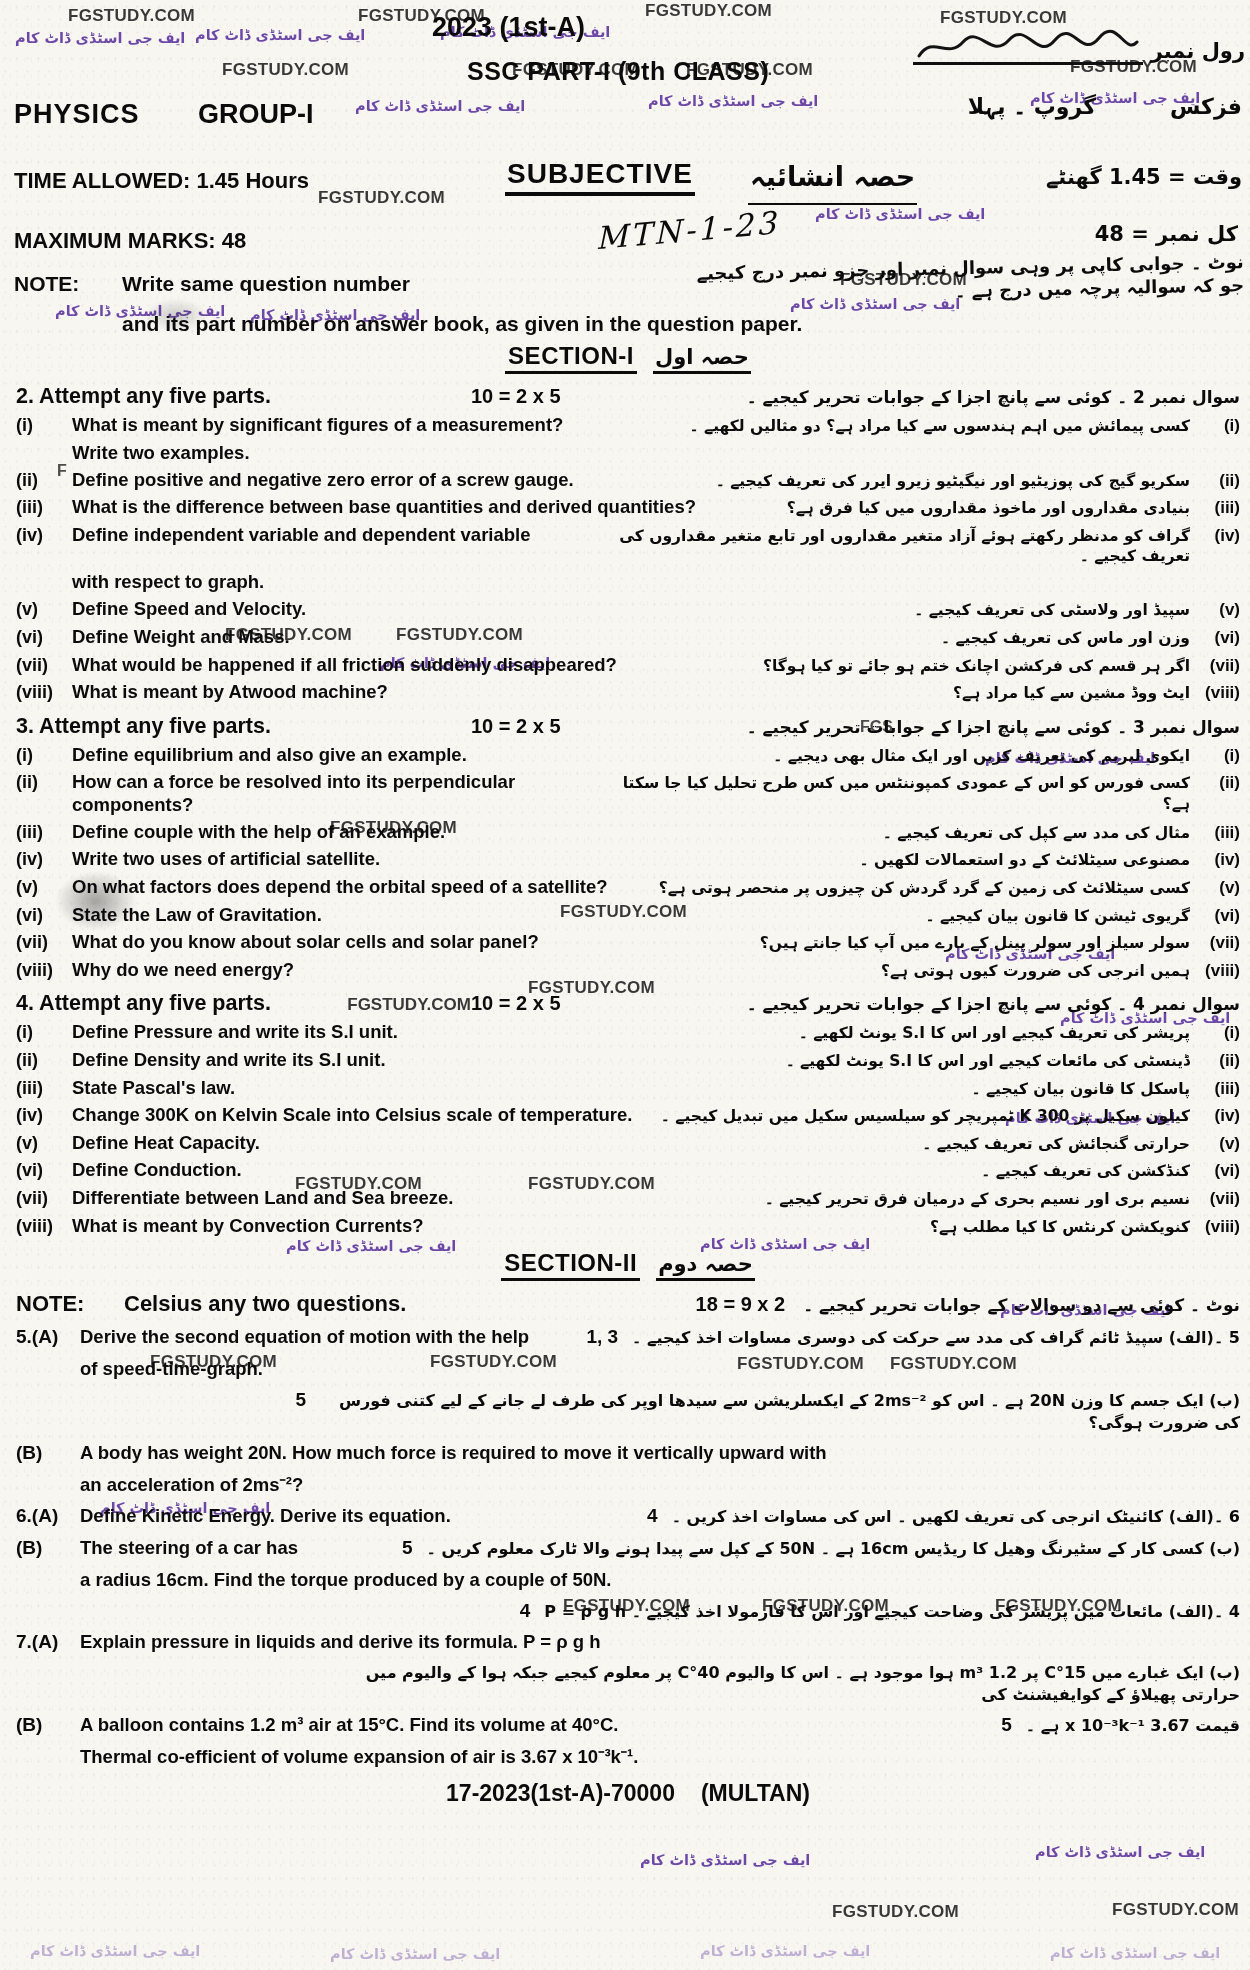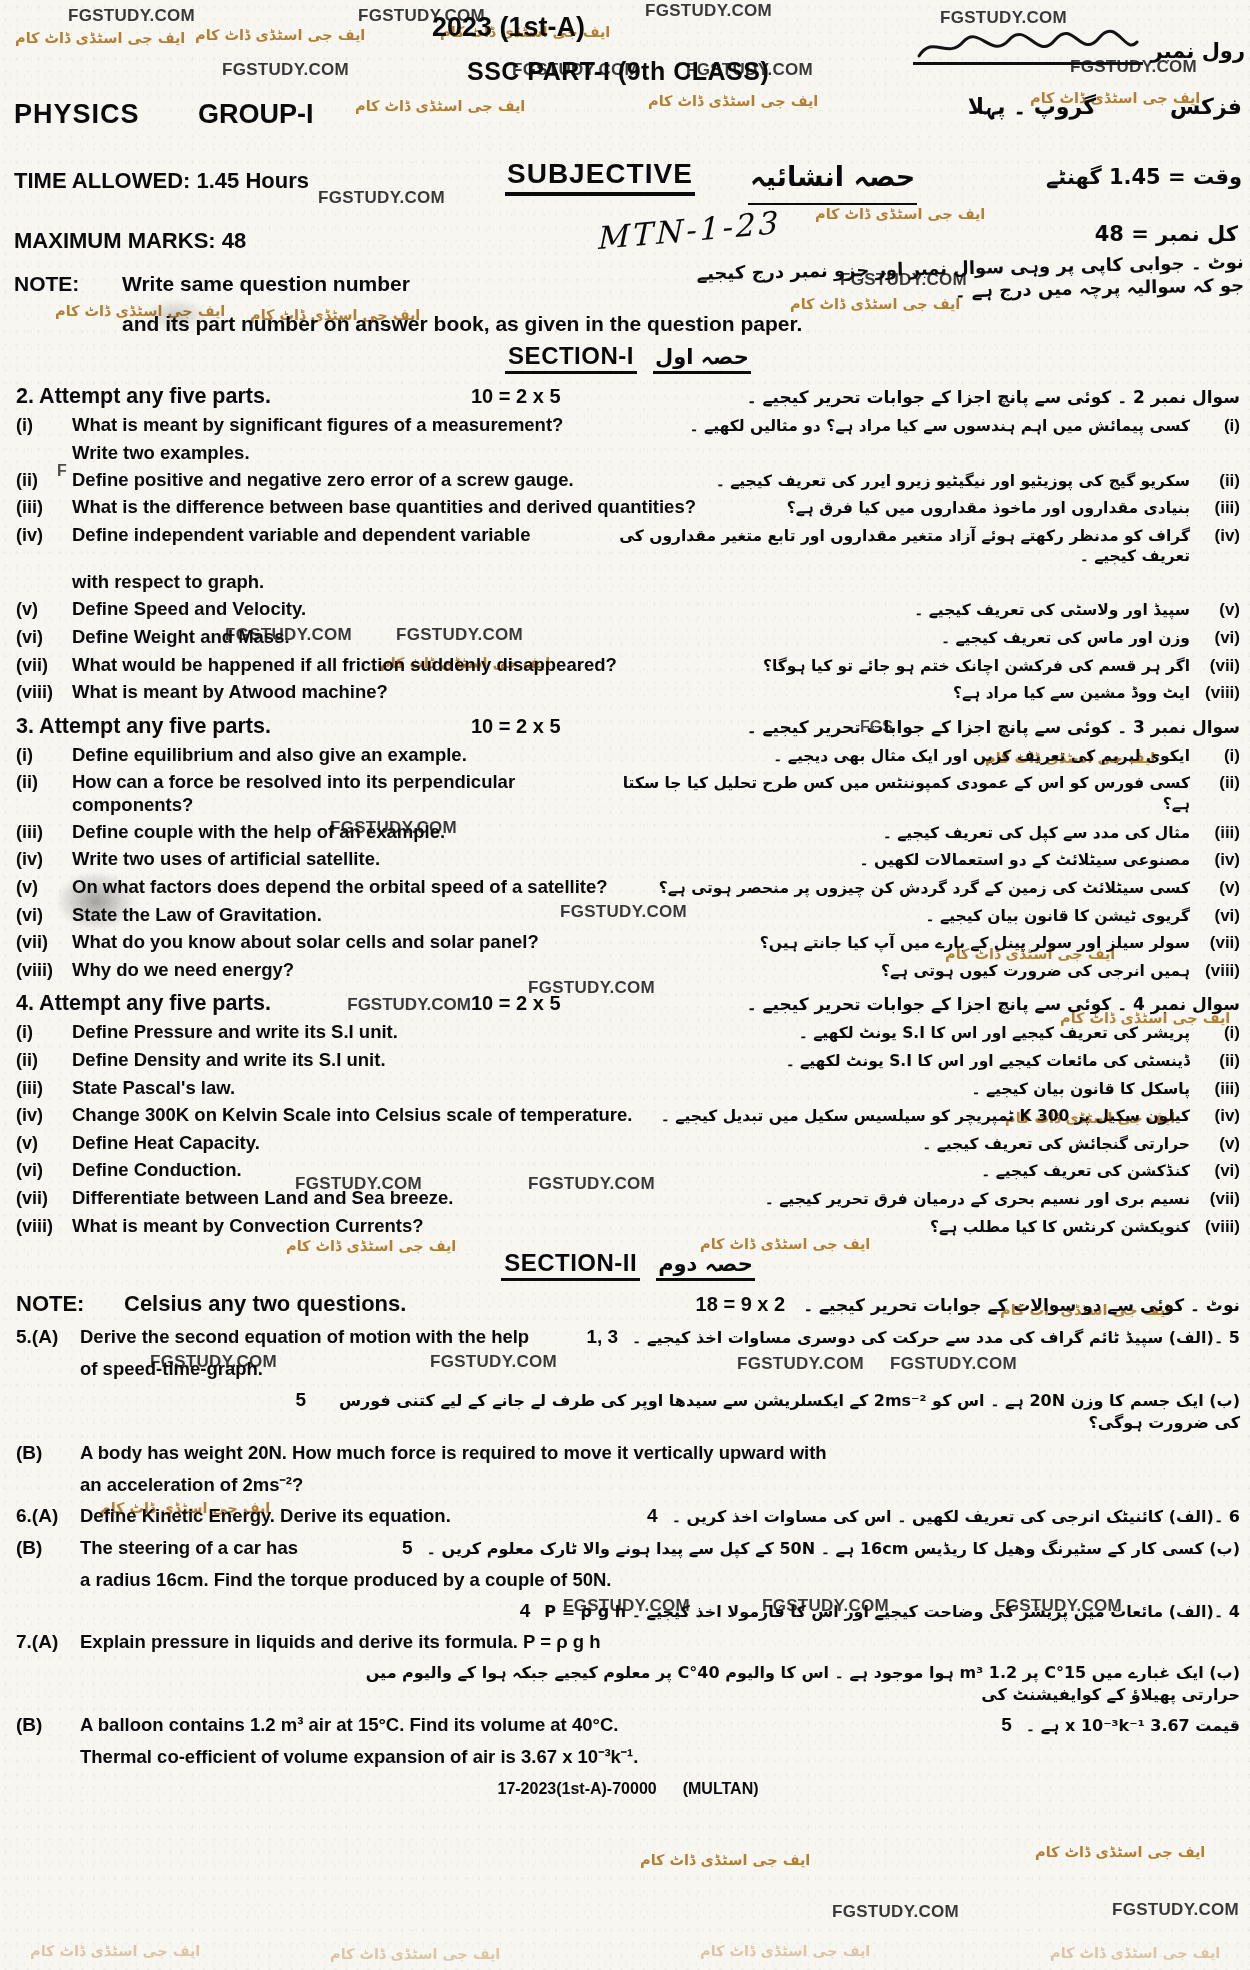--- a/index.html
+++ b/index.html
@@ -12,21 +12,21 @@
     background-size:11px 13px,7px 17px;
     color:#0b0b0b;
     font-family:"Liberation Sans",sans-serif;
   }
   .page{position:absolute;inset:0;}
   .ur{direction:rtl;font-family:"DejaVu Sans",sans-serif;}
 
   
   #overlays{position:absolute;inset:0;z-index:0;}
   .wm{position:absolute;font-weight:700;font-size:17px;color:#181818;opacity:.85;letter-spacing:.3px;white-space:nowrap;}
-  .uwm{position:absolute;direction:rtl;font-family:"DejaVu Sans",sans-serif;font-weight:700;font-size:14.5px;color:#a16207;opacity:.8;white-space:nowrap;}
+  .uwm{position:absolute;direction:rtl;font-family:"DejaVu Sans",sans-serif;font-weight:700;font-size:14.5px;color:#4c1d95;opacity:.8;white-space:nowrap;}
   .uwm.f2{opacity:.32;filter:blur(.4px);}
   .frag{position:absolute;font-weight:700;font-size:16px;color:#222;opacity:.8;}
   .smudge{position:absolute;background:radial-gradient(closest-side,rgba(25,25,25,.38),rgba(25,25,25,0) 72%);filter:blur(1px);border-radius:50%;z-index:0;}
   .sm1{left:40px;top:860px;width:112px;height:82px;}
   .sm2{left:132px;top:292px;width:88px;height:46px;opacity:.5;}
 
   
   .hdr{position:relative;height:342px;z-index:1;}
   .year{position:absolute;left:432px;top:12px;font-size:27px;font-weight:700;}
   .rollwrap{position:absolute;right:5px;top:22px;display:flex;align-items:flex-end;gap:8px;}
@@ -76,21 +76,21 @@
   .s2nm{font-size:20px;font-weight:700;margin:0 18px;}
   .s2nur{font-size:17px;font-weight:700;max-width:520px;line-height:1.3;}
 
   .s2row{display:flex;align-items:baseline;margin:8px 0;line-height:1.25;}
   .s2num{flex:0 0 64px;font-size:19px;font-weight:700;}
   .s2en{font-size:18.5px;font-weight:700;}
   .s2fill{flex:1 1 0;min-width:6px;}
   .s2mk{font-size:19px;font-weight:700;margin:0 14px;}
   .s2ur{font-size:16px;font-weight:700;text-align:right;max-width:920px;line-height:1.35;}
 
-  .footer{display:flex;justify-content:center;gap:26px;margin-top:12px;font-size:16px;font-weight:700;}
+  .footer{display:flex;justify-content:center;gap:26px;margin-top:12px;font-size:23px;font-weight:700;}
 </style>
 </head>
 <body>
 
 <div class="page">
   <div id="overlays">
       <span class="wm" style="left: 68px; top: 6px;">FGSTUDY.COM</span>
       <span class="wm" style="left: 358px; top: 6px;">FGSTUDY.COM</span>
       <span class="wm" style="left: 645px; top: 1px;">FGSTUDY.COM</span>
       <span class="wm" style="left: 940px; top: 8px;">FGSTUDY.COM</span>

